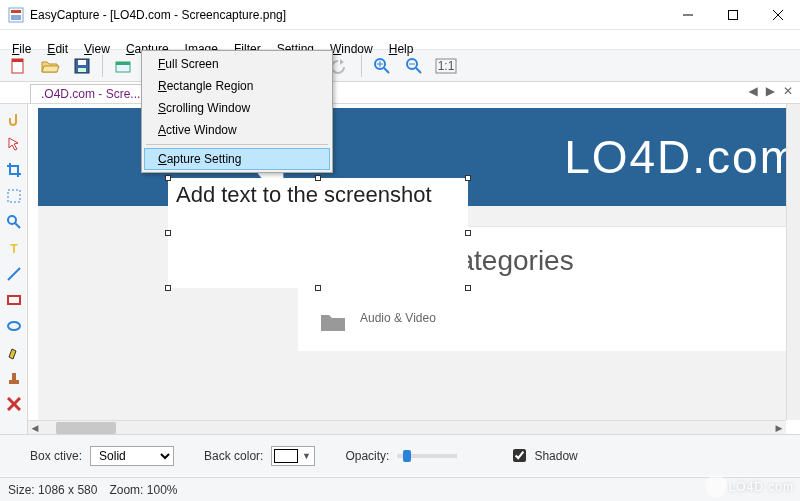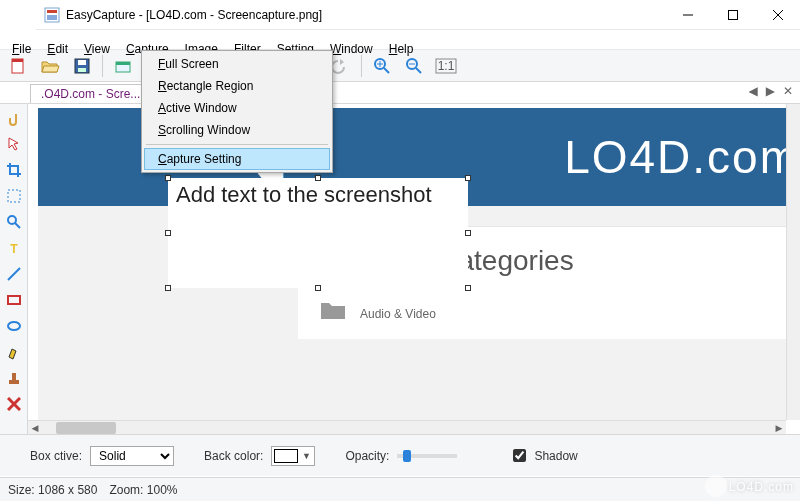--- a/index.html
+++ b/index.html
@@ -1,19 +1,19 @@
 <!DOCTYPE html>
 <html><head>
 <meta charset="utf-8">
 <style>
 * { box-sizing: border-box; margin: 0; padding: 0; font-family: "Segoe UI", Tahoma, sans-serif; font-size: 12px; }
 body { width: 800px; height: 501px; overflow: hidden; background: #fff; position: relative; }
 
 
-.titlebar { height: 30px; background: #fff; border-bottom: 1px solid #e8e8e8; display: flex; align-items: center; padding-left: 8px; margin-left: 36px; }
+.titlebar { height: 30px; background: #fff; border-bottom: 1px solid #e8e8e8; display: flex; align-items: center; padding-left: 8px; }
 .titlebar .app-icon { width: 16px; height: 16px; margin-right: 6px; }
 .titlebar .title { flex: 1; color: #000; }
 .titlebar .winbtns { display: flex; }
 .titlebar .winbtn { width: 45px; height: 30px; display: flex; align-items: center; justify-content: center; color: #000; }
 
 
 .menubar { height: 20px; background: #fff; display: flex; align-items: center; padding-left: 4px; border-bottom: 1px solid #e8e8e8; }
 .menubar .item { padding: 2px 8px; color: #000; margin-top: 18px; }
 .menubar .item .u { text-decoration: underline; }
 
@@ -35,21 +35,21 @@
 
 .canvas-wrap { position:absolute; left:28px; top:104px; right:0; height:330px; background:#fff; overflow:hidden; }
 .canvas-inner { position:absolute; left:10px; top:4px; right:0; bottom:14px; background:#f0f0f0; overflow:hidden; }
 
 
 .pagehdr { position:absolute; left:0; top:0; right:0; height:98px; background:#2a6496; display:flex; align-items:center; }
 .pagehdr .logo { color:#fff; font-size:46px; font-weight:300; letter-spacing:2px; margin-left:280px; white-space:nowrap; }
 .pagebody { position:absolute; left:0; top:98px; right:0; bottom:0; background:#f2f2f2; }
 .pagebody .panel { position:absolute; left:260px; top:20px; right:0; background:#fff; padding:18px 22px; border-top:1px solid #e5e5e5; }
 .pagebody .panel h2 { font-size:28px; font-weight:300; color:#555; }
-.pagebody .panel .row { margin-top:22px; display:flex; align-items:flex-end; gap:14px; font-size:24px; color:#666; font-weight:300; }
+.pagebody .panel .row { margin-top:34px; display:flex; align-items:flex-start; gap:14px; font-size:24px; color:#666; font-weight:300; }
 
 
 .selbox { position:absolute; left:130px; top:70px; width:300px; height:110px; background:#fff; }
 .selbox .handle { position:absolute; width:6px; height:6px; background:#fff; border:1px solid #333; }
 .selbox .txt { padding:4px 8px; font-size:22px; color:#222; line-height:1.2; font-weight:400; }
 
 
 .hscroll { position:absolute; left:0; right:14px; bottom:0; height:14px; background:#f0f0f0; border-top:1px solid #ddd; display:flex; align-items:center; }
 .hscroll .thumb { height:12px; width:60px; background:#c8c8c8; margin-left:14px; border-radius:2px; }
 .hscroll .arrow { width:14px; text-align:center; color:#666; font-size:9px; }
@@ -301,22 +301,22 @@
     <span class="arrow">◀</span>
     <div class="thumb"></div>
     <span class="arrow" style="margin-left:auto">▶</span>
   </div>
   <div class="vscroll"></div>
 </div>
 
 <div class="dropdown">
   <div class="mi"><span class="u">F</span>ull Screen</div>
   <div class="mi"><span class="u">R</span>ectangle Region</div>
+  <div class="mi"><span class="u">S</span>crolling Window</div>
   <div class="mi"><span class="u">A</span>ctive Window</div>
-  <div class="mi"><span class="u">S</span>crolling Window</div>
   <div class="msep"></div>
   <div class="mi hover"><span class="u">C</span>apture Setting</div>
 </div>
 
 <div class="propbar">
   <label>Box ctive:</label>
   <select><option>Solid</option></select>
   <span style="width:14px"></span>
   <label>Back color:</label>
   <div class="colorbox">

